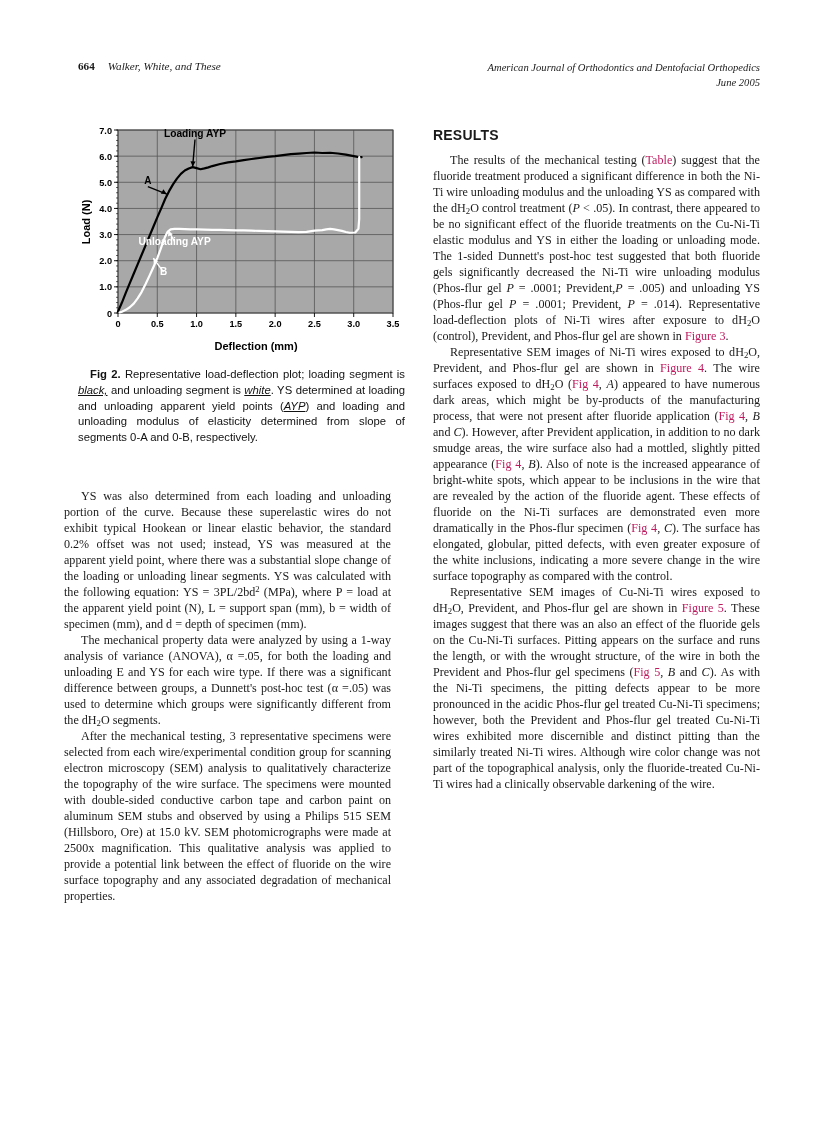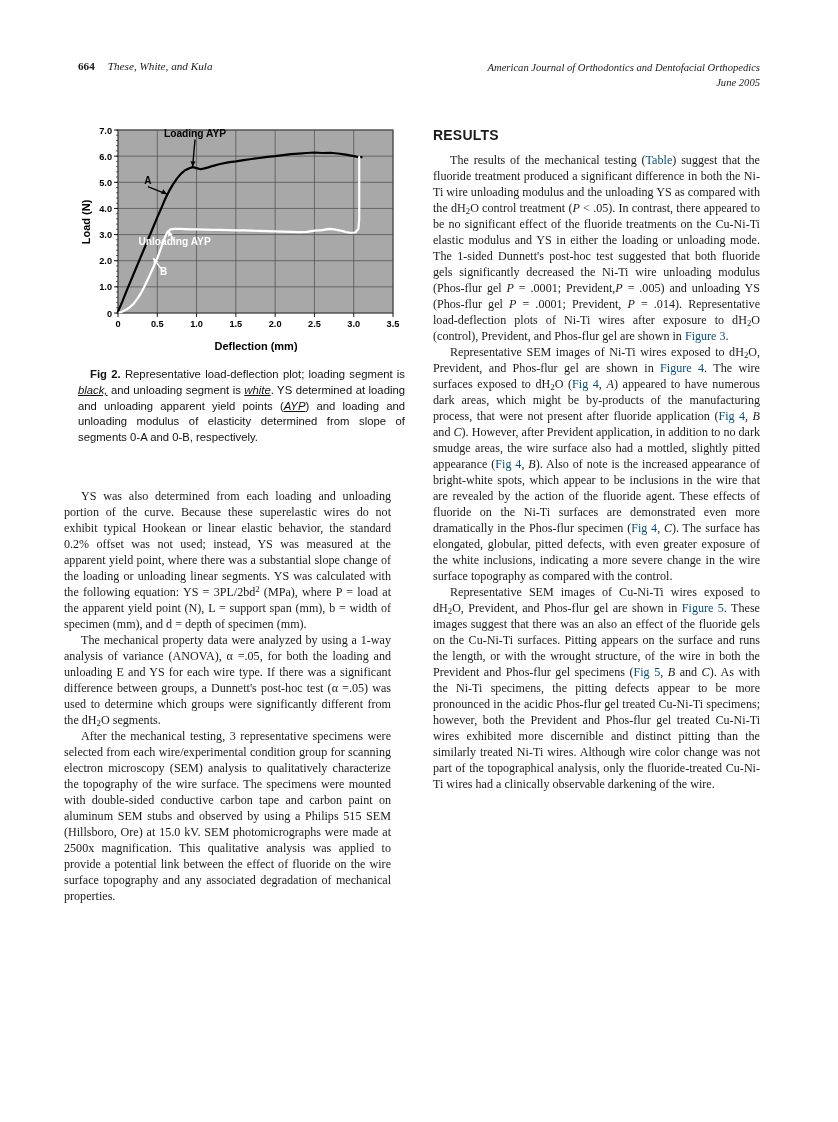--- a/index.html
+++ b/index.html
@@ -70,21 +70,21 @@
   }
 
   h2.section {
     margin: 0 0 7px 0;
     font-family: "Liberation Sans", sans-serif;
     font-size: 14px;
     font-weight: bold;
     letter-spacing: 0.2px;
   }
 
-  .lnk { color: #0c4a6e; }
+  .lnk { color: #be185d; }
   .ital { font-style: italic; }
   sub { font-size: 0.72em; line-height: 0; vertical-align: -0.28em; }
   sup { font-size: 0.72em; line-height: 0; vertical-align: 0.42em; }
 
   
   .figure-wrap {
     position: absolute;
     left: 78px;
     top: 118px;
     width: 330px;
@@ -118,21 +118,21 @@
     line-height: 1.325;
   }
 </style>
 </head>
 <body>
 
 <div class="page">
 
   <div class="runhead">
     <div class="runhead-left">
-      <span class="pageno">664</span><span>These, White, and Kula</span>
+      <span class="pageno">664</span><span>Walker, White, and These</span>
     </div>
     <div class="runhead-right">
       <div>American Journal of Orthodontics and Dentofacial Orthopedics</div>
       <div>June 2005</div>
     </div>
   </div>
 
   <div class="figure-wrap">
     <div class="chart">
       <svg class="plot" width="330" height="240" viewBox="0 0 330 240">

